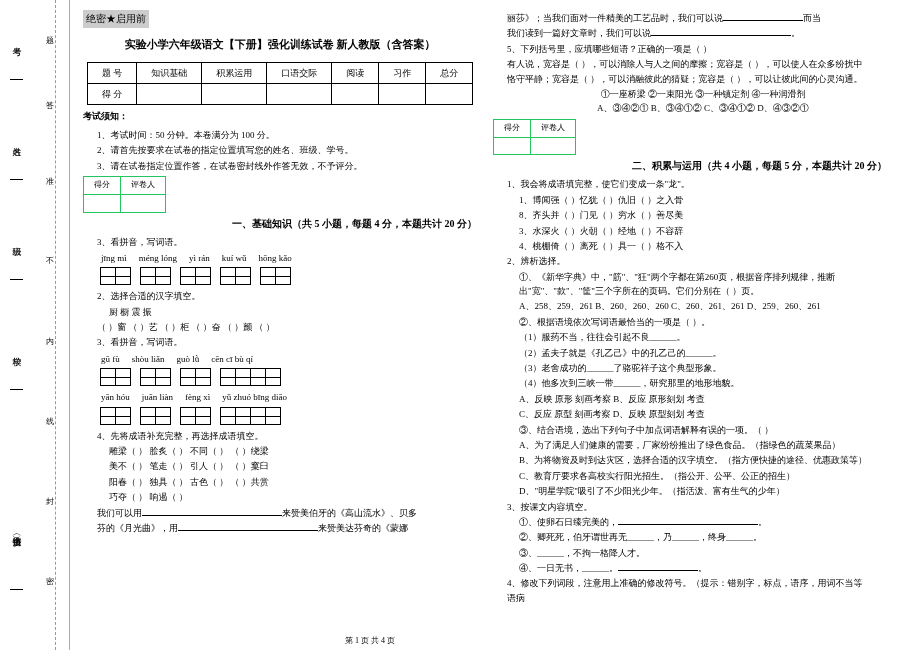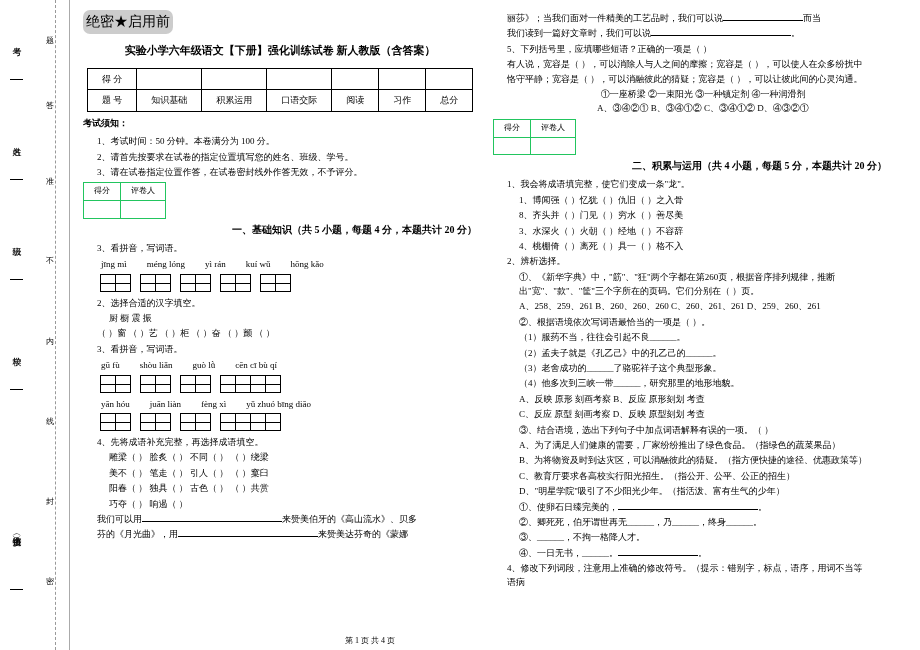--- a/index.html
+++ b/index.html
@@ -4,29 +4,29 @@
 <style>
 * { margin: 0; padding: 0; box-sizing: border-box; }
 body { width: 920px; height: 650px; font-family: "SimSun", serif; font-size: 9px; background: #fff; position: relative; color: #000; }
 .margin-left { position: absolute; left: 0; top: 0; width: 70px; height: 650px; border-right: 1px solid #aaa; }
 .margin-label { writing-mode: vertical-rl; position: absolute; font-size: 9px; }
 .dashed-vert { position: absolute; left: 55px; top: 0; height: 650px; border-left: 1px dashed #999; }
 .vert-text { position: absolute; font-size: 8px; writing-mode: vertical-rl; }
 .content { display: flex; position: absolute; left: 75px; top: 10px; width: 835px; }
 .col { width: 410px; padding: 0 8px; font-size: 9px; line-height: 1.6; }
 .col1 { border-right: none; }
-.secret { background: #ccc; display: inline-block; padding: 1px 3px; font-size: 14px; border-radius: 7px; }
+.secret { background: #ccc; display: inline-block; padding: 1px 3px; font-size: 10px; }
 .title { text-align: center; font-size: 11px; font-weight: bold; margin: 8px 0; }
 table.score { border-collapse: collapse; margin: 4px auto; }
 table.score td { border: 1px solid #000; padding: 3px 14px; font-size: 9px; text-align: center; }
 .section-head { font-weight: bold; margin: 4px 0; }
 .mini-score { border-collapse: collapse; margin: 3px 0; }
 .mini-score td { border: 1px solid #22c55e; padding: 2px 10px; font-size: 8px; }
 .subtitle { text-align: right; font-weight: bold; font-size: 10px; margin: 3px 0; }
-.pinyin-row { display: flex; gap: 20px; margin: 2px 0 2px 18px; font-size: 9px; }
+.pinyin-row { display: flex; gap: 12px; margin: 2px 0 2px 18px; font-size: 9px; }
 .grid-row { display: flex; gap: 10px; margin: 0 0 4px 18px; }
 .char-grid { display: flex; }
 .cg-cell { width: 16px; height: 18px; border: 1px solid #000; margin-left: -1px; position: relative; }
 .cg-cell::before { content: ""; position: absolute; left: 0; right: 0; top: 50%; border-top: 1px solid #000; }
 .line { margin: 1px 16px 1px 14px; }
 .indent { margin-left: 26px; }
 .blank { display: inline-block; border-bottom: 1px solid #000; min-width: 40px; height: 10px; vertical-align: baseline; }
 .blank-l { min-width: 80px; }
 .blank-xl { min-width: 140px; }
 .footer { position: absolute; bottom: 4px; left: 0; width: 740px; text-align: center; font-size: 8px; }
@@ -52,36 +52,36 @@
   <span class="vert-text" style="top:570px;left:43px">密</span>
 </div>
 
 <div class="content">
   <div class="col col1">
     <div><span class="secret">绝密★启用前</span></div>
     <div class="title">实验小学六年级语文【下册】强化训练试卷 新人教版（含答案）</div>
     <table class="score">
       <tbody>
           <tr>
+        <td>题 号</td>
+        <td>知识基础</td>
+        <td>积累运用</td>
+        <td>口语交际</td>
+        <td>阅读</td>
+        <td>习作</td>
+        <td>总分</td>
+      </tr>
+      <tr>
         <td>得 分</td>
         <td></td>
             <td></td>
         <td></td>
             <td></td>
         <td></td>
             <td></td>
-      </tr>
-      <tr>
-        <td>题 号</td>
-        <td>知识基础</td>
-        <td>积累运用</td>
-        <td>口语交际</td>
-        <td>阅读</td>
-        <td>习作</td>
-        <td>总分</td>
       </tr>
     </tbody>
       </table>
     <div class="section-head">考试须知：</div>
     <div class="line">1、考试时间：50 分钟。本卷满分为 100 分。</div>
     <div class="line">2、请首先按要求在试卷的指定位置填写您的姓名、班级、学号。</div>
     <div class="line">3、请在试卷指定位置作答，在试卷密封线外作答无效，不予评分。</div>
     <table class="mini-score">
         <tbody>
           <tr>
@@ -228,23 +228,24 @@
     <div class="line indent">A、258、259、261  B、260、260、260  C、260、261、261  D、259、260、261</div>
     <div class="line indent">②、根据语境依次写词语最恰当的一项是（    ）。</div>
     <div class="line indent">（1）服药不当，往往会引起不良______。</div>
     <div class="line indent">（2）孟夫子就是《孔乙己》中的孔乙己的______。</div>
     <div class="line indent">（3）老舍成功的______了骆驼祥子这个典型形象。</div>
     <div class="line indent">（4）他多次到三峡一带______，研究那里的地形地貌。</div>
     <div class="line indent">A、反映  原形  刻画考察    B、反应  原形刻划 考查</div>
     <div class="line indent">C、反应  原型  刻画考察    D、反映  原型刻划 考查</div>
     <div class="line indent">③、结合语境，选出下列句子中加点词语解释有误的一项。（   ）</div>
     <div class="line indent">A、为了满足人们健康的需要，厂家纷纷推出了绿色食品。（指绿色的蔬菜果品）</div>
-    <div class="line indent">B、为将物资及时到达灾区，可以消融彼此的猜疑。（指方便快捷的途径、优惠政策等）</div>
+    <div class="line indent">B、为将物资及时到达灾区，选择合适的汉字填空。（指方便快捷的途径、优惠政策等）</div>
     <div class="line indent">C、教育厅要求各高校实行阳光招生。（指公开、公平、公正的招生）</div>
     <div class="line indent">D、"明星学院"吸引了不少阳光少年。（指活泼、富有生气的少年）</div>
+    <div class="line">3、按课文内容填空。</div>
     <div class="line indent"><span>①、使卵石日臻完美的，</span><span class="blank blank-xl"></span>。</div>
     <div class="line indent"><span>②、卿死死，伯牙谓世再无______，乃______，终身______。</span></div>
     <div class="line indent"><span>③、______，不拘一格降人才。</span></div>
     <div class="line indent"><span>④、一日无书，______。</span><span class="blank blank-l"></span>。</div>
     <div class="line">4、修改下列词段，注意用上准确的修改符号。（提示：错别字，标点，语序，用词不当等语病</div>
   </div>
 </div>
 
 <div class="footer">第 1 页 共 4 页</div>
 

